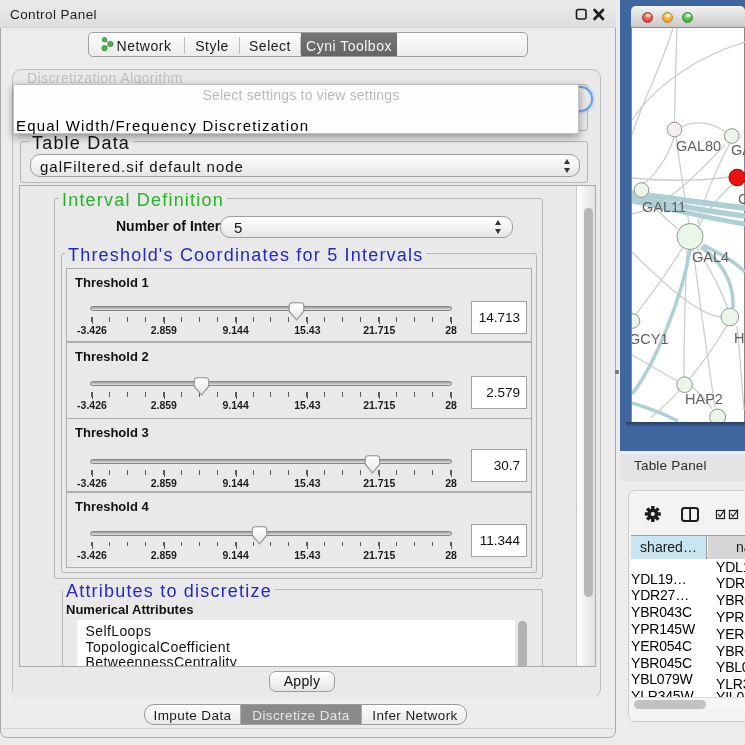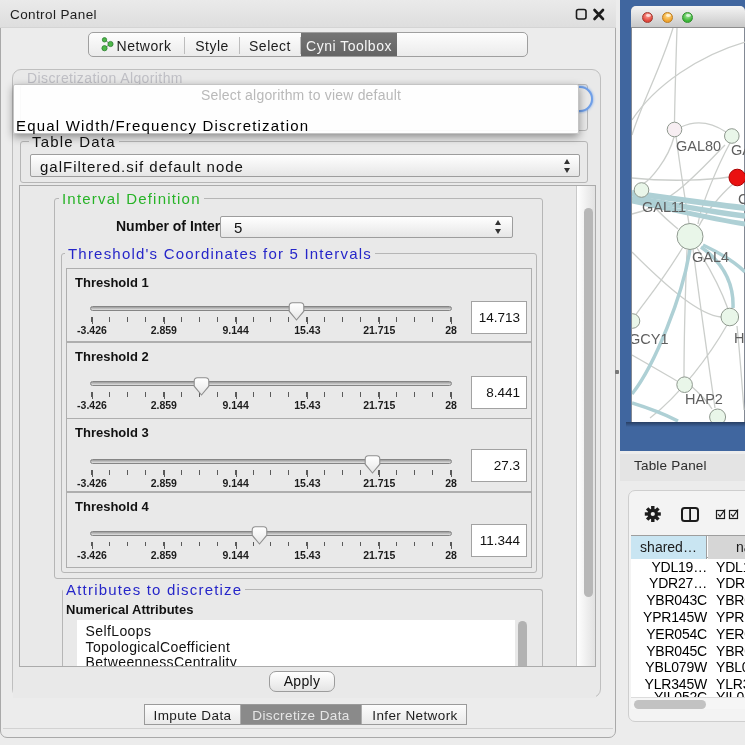--- a/index.html
+++ b/index.html
@@ -17,23 +17,23 @@
   border:1px solid #9f9f9f;border-radius:5px;background:linear-gradient(#fdfdfd,#ebebeb);overflow:hidden}
 #toptabs .seg{position:absolute;top:0;height:25px;font-size:14px;letter-spacing:0.5px;color:#1c1c1c;
   display:flex;align-items:center;justify-content:center}
 #toptabs .sel{background:linear-gradient(#757575,#636363);color:#f6f6f6}
 #toptabs .sep{position:absolute;top:4px;height:17px;width:1px;background:#bdbdbd}
 
 #mainpanel{position:absolute;left:12px;top:69px;width:589px;height:629px;
   background:#e9e9e9;border:1px solid #bfbfbf;border-radius:9px}
 
 .group{position:absolute;border:1px solid #b6b6b6;border-radius:3px}
-.gtitle{position:absolute;top:-9px;background:#e9e9e9;font-size:15px;letter-spacing:1.2px;padding:0 3px;white-space:nowrap}
-
-.combo{position:absolute;border:1px solid #9d9d9d;border-radius:2px;
+.gtitle{position:absolute;top:-9px;background:#e9e9e9;font-size:18px;letter-spacing:1.2px;padding:0 3px;white-space:nowrap}
+
+.combo{position:absolute;border:1px solid #9d9d9d;border-radius:10px;
   background:linear-gradient(#ffffff,#e6e6e6);font-size:15px;letter-spacing:1px;color:#111}
 .combo .ct{position:absolute;left:13px;top:50%;transform:translateY(-50%)}
 .stepper{position:absolute;right:7px;top:50%;transform:translateY(-50%);width:9px;height:14px}
 .stepper:before{content:"";position:absolute;left:1px;top:0;border-left:3.5px solid transparent;
   border-right:3.5px solid transparent;border-bottom:5px solid #333}
 .stepper:after{content:"";position:absolute;left:1px;bottom:0;border-left:3.5px solid transparent;
   border-right:3.5px solid transparent;border-top:5px solid #333}
 
 .tbox{position:absolute;left:66px;width:466px;border:1px solid #aeaeae;background:#e9e9e9}
 .ttitle{position:absolute;left:8px;top:6px;font-size:13px;font-weight:bold;color:#111}
@@ -48,21 +48,21 @@
   font-size:13.5px;color:#111;text-align:right;padding-right:6px;line-height:31px}
 
 #numlist{position:absolute;left:77px;top:620px;width:438px;height:47px;background:#fff;overflow:hidden;padding-top:4px}
 #numlist div{font-size:14px;letter-spacing:0.4px;color:#111;padding-left:8.5px;height:15.5px;line-height:15.5px}
 
 #applybtn{position:absolute;left:269px;top:671px;width:66px;height:21px;
   border:1px solid #9c9c9c;border-radius:7px;background:linear-gradient(#ffffff,#e4e4e4);
   font-size:14px;letter-spacing:0.3px;color:#111;text-align:center;line-height:19px}
 
 #bottabs{position:absolute;left:144px;top:704px;width:323px;height:21px;
-  border:1px solid #9a9a9a;border-radius:0;background:linear-gradient(#fcfcfc,#e9e9e9);overflow:hidden}
+  border:1px solid #9a9a9a;border-radius:10px;background:linear-gradient(#fcfcfc,#e9e9e9);overflow:hidden}
 #bottabs .seg{position:absolute;top:0;height:21px;font-size:13.5px;letter-spacing:0.4px;color:#1c1c1c;
   display:flex;align-items:center;justify-content:center}
 #bottabs .sel{background:#8a8a8a;color:#e6e6e6}
 #bottabs .sep{position:absolute;top:0;height:21px;width:1px;background:#adadad}
 
 #vsb{position:absolute;left:576px;top:186px;width:19px;height:480px;
   background:linear-gradient(90deg,#ffffff,#ededed 60%,#e2e2e2);border-left:1px solid #c9c9c9}
 #vsb .thumb{position:absolute;left:7px;top:22px;width:9px;height:389px;background:#b7b7b7;border-radius:5px}
 
 #popup{position:absolute;left:13px;top:84px;width:566px;height:50px;
@@ -87,21 +87,21 @@
 #tablecard{position:absolute;left:628px;top:490px;width:130px;height:232px;background:#f3f3f3;
   border:1px solid #cecece;border-radius:7px}
 
 #dtable{position:absolute;left:631px;top:535px;width:114px;height:174px;background:#fff;overflow:hidden}
 #dtable .hrow{position:absolute;left:0;top:0;width:200px;height:23px;border-top:1px solid #9e9e9e;border-bottom:1px solid #9e9e9e}
 #dtable .h1{position:absolute;left:0;top:0;width:76px;height:23px;background:#c9e5f2;border-right:1px solid #9e9e9e;
   font-size:14px;color:#1a1a1a;text-align:center;line-height:22px}
 #dtable .h2{position:absolute;left:77px;top:0;width:123px;height:23px;background:#d6d6d6;
   font-size:14px;color:#1a1a1a;padding-left:28px;line-height:22px}
 #dtable .row{position:absolute;left:0;width:200px;height:16.8px;font-size:14px;letter-spacing:-0.2px;color:#000}
-#dtable .c1{position:absolute;left:0;width:76px;text-align:right;top:0}
+#dtable .c1{position:absolute;left:0;width:76px;text-align:left;top:12px}
 #dtable .c2{position:absolute;left:85px;top:0}
 #hsb{position:absolute;left:631px;top:697px;width:114px;height:12px;background:#f6f6f6;border-top:1px solid #dcdcdc}
 #hsb .thumb{position:absolute;left:3px;top:2px;width:72px;height:9px;background:#c2c2c2;border-radius:4.5px}
 </style></head>
 <body>
 <div id="page">
 <div id="cwin"></div>
 <div id="ctitle">
       <div class="t">Control Panel</div>
     </div>
@@ -194,42 +194,42 @@
   <div class="major" style="left:384.0px;top:49.5px"></div>
   <div class="tlab" style="left:-5.0px;top:56.5px">-3.426</div>
   <div class="tlab" style="left:66.8px;top:56.5px">2.859</div>
   <div class="tlab" style="left:138.6px;top:56.5px">9.144</div>
   <div class="tlab" style="left:210.4px;top:56.5px">15.43</div>
   <div class="tlab" style="left:282.2px;top:56.5px">21.715</div>
   <div class="tlab" style="left:354.0px;top:56.5px">28</div>
   <svg class="handle" style="left:125.5px;top:34.0px" width="17" height="19" viewBox="0 0 17 19">
     <path d="M1.2,4 Q1.2,0.7 4.5,0.7 L12.5,0.7 Q15.8,0.7 15.8,4 L15.8,9.2 L8.5,18 L1.2,9.2 Z" fill="url(#hg)" stroke="#8f8f8f" stroke-width="1.1"></path>
   </svg>
-  <div class="vbox" style="top:33.5px">8.441</div>
+  <div class="vbox" style="top:33.5px">2.579</div>
 </div>
 <div class="tbox" style="top:417.5px;height:74px">
   <div class="ttitle">Threshold 3</div>
   <div class="track" style="top:40.5px"></div>
   <div class="minors" style="top:51.5px"></div>
   <div class="major" style="left:25.0px;top:51.5px"></div>
   <div class="major" style="left:96.8px;top:51.5px"></div>
   <div class="major" style="left:168.6px;top:51.5px"></div>
   <div class="major" style="left:240.4px;top:51.5px"></div>
   <div class="major" style="left:312.2px;top:51.5px"></div>
   <div class="major" style="left:384.0px;top:51.5px"></div>
   <div class="tlab" style="left:-5.0px;top:58.5px">-3.426</div>
   <div class="tlab" style="left:66.8px;top:58.5px">2.859</div>
   <div class="tlab" style="left:138.6px;top:58.5px">9.144</div>
   <div class="tlab" style="left:210.4px;top:58.5px">15.43</div>
   <div class="tlab" style="left:282.2px;top:58.5px">21.715</div>
   <div class="tlab" style="left:354.0px;top:58.5px">28</div>
   <svg class="handle" style="left:296.5px;top:36.0px" width="17" height="19" viewBox="0 0 17 19">
     <path d="M1.2,4 Q1.2,0.7 4.5,0.7 L12.5,0.7 Q15.8,0.7 15.8,4 L15.8,9.2 L8.5,18 L1.2,9.2 Z" fill="url(#hg)" stroke="#8f8f8f" stroke-width="1.1"></path>
   </svg>
-  <div class="vbox" style="top:30.5px">27.3</div>
+  <div class="vbox" style="top:30.5px">30.7</div>
 </div>
 <div class="tbox" style="top:491.5px;height:76.5px">
   <div class="ttitle">Threshold 4</div>
   <div class="track" style="top:38.0px"></div>
   <div class="minors" style="top:49.0px"></div>
   <div class="major" style="left:25.0px;top:49.0px"></div>
   <div class="major" style="left:96.8px;top:49.0px"></div>
   <div class="major" style="left:168.6px;top:49.0px"></div>
   <div class="major" style="left:240.4px;top:49.0px"></div>
   <div class="major" style="left:312.2px;top:49.0px"></div>
@@ -260,21 +260,21 @@
 <div id="applybtn">Apply</div>
 <div class="abs" style="left:3px;top:728px;width:610px;height:1px;background:#d2d2d2"></div>
 <div id="bottabs">
 <div class="seg" style="left:0;width:95px">Impute Data</div>
 <div class="seg sel" style="left:95px;width:122px">Discretize Data</div>
 <div class="seg" style="left:217px;width:106px">Infer Network</div>
 <div class="sep" style="left:95px"></div>
 <div class="sep" style="left:216px"></div>
 </div>
 <div id="popup">
-<div class="i0">Select algorithm to view default</div>
+<div class="i0">Select settings to view settings</div>
 <div class="i2">Equal Width/Frequency Discretization</div>
 </div>
 <div id="bluepane"></div>
 <div id="macwin"></div>
 <svg class="abs" style="left:632px;top:28px" width="113" height="394" viewBox="632 28 113 394">
 <g fill="none" stroke="#cbcecb" stroke-width="1.3">
 <path d="M745,42 C700,55 655,85 632,120"></path>
 <path d="M673,28 C660,70 643,100 632,135"></path>
 <path d="M677,28 C676,60 675,90 674.5,122"></path>
 <path d="M674,137 C668,160 650,180 643,184"></path>

